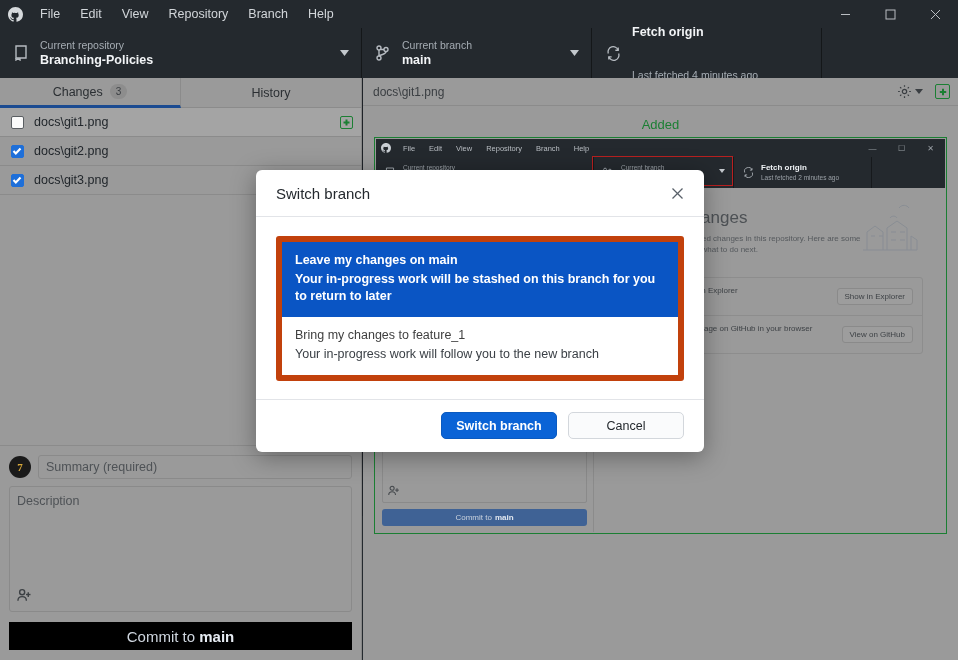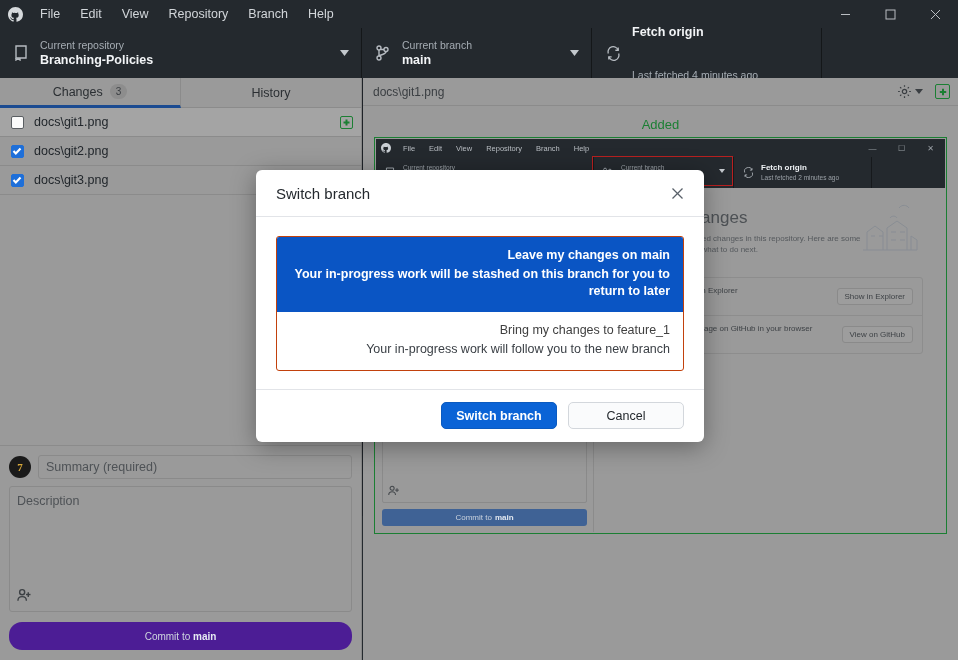--- a/index.html
+++ b/index.html
@@ -132,22 +132,22 @@
   }
   .inp-desc {
     width: 100%; height: 100%; border: none; background: transparent; resize: none;
     color: #4e5256; font-size: 12.5px; padding: 7px; outline: none;
     font-family: "Liberation Sans", sans-serif;
   }
   .inp-desc::placeholder { color: #4e5256; }
   .coauthor { position: absolute; left: 7px; bottom: 5px; }
   .coauthor svg { stroke: #3c4044; fill: none; stroke-width: 1.5; }
   .btn-commit {
-    width: 100%; height: 28px; background: #4c1d95; border: none; border-radius: 13px;
-    color: #cfd6df; font-size: 10px; cursor: default;
+    width: 100%; height: 28px; background: #000000; border: none; border-radius: 0;
+    color: #cfd6df; font-size: 15px; cursor: default;
   }
   .btn-commit b { color: #e6ebf2; }
 
   
   .rightpanel {
     position: absolute; left: 363px; top: 78px; width: 595px; height: 582px;
     background: #9a9a9a; display: flex; flex-direction: column;
   }
   .diffhdr {
     height: 28px; display: flex; align-items: center; padding: 0 8px 0 10px;
@@ -254,21 +254,21 @@
     height: 47px; display: flex; align-items: center; padding: 0 16px 0 20px;
     border-bottom: 1px solid #e2e4e8;
   }
   .dlg-title { flex: 1; font-size: 15px; color: #24292e; }
   .dlg-close {
     width: 22px; height: 22px; display: flex; align-items: center; justify-content: center;
     color: #586069; font-size: 15px; cursor: default;
   }
   .dlg-body { padding: 19px 20px 18px 20px; }
   .dlg-q { font-size: 12.5px; color: #24292e; margin-bottom: 14px; }
-  .optlist { border: 1px solid #c2410c; border-radius: 3px; overflow: hidden; text-align: right; }
+  .optlist { border: 6px solid #c2410c; border-radius: 3px; overflow: hidden; }
   .opt { padding: 10px 13px 12px 13px; }
   .opt.selected { background: #0a55c4; }
   .opt-t { font-size: 12.5px; font-weight: bold; color: #24292e; line-height: 17px; }
   .opt-d { font-size: 12.5px; color: #3b4046; line-height: 17px; margin-top: 2px; }
   .opt.selected .opt-t, .opt.selected .opt-d { color: #ffffff; font-weight: bold; }
   .opt.alt .opt-t { font-weight: normal; color: #404040; }
   .dlg-ftr {
     border-top: 1px solid #e2e4e8; padding: 12px 20px 13px 20px;
     display: flex; justify-content: flex-end; gap: 11px;
   }

